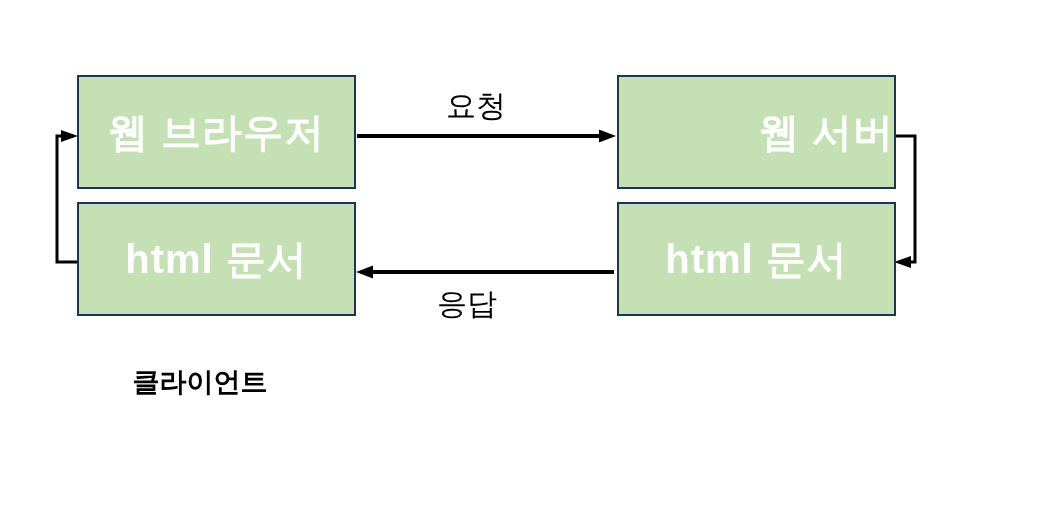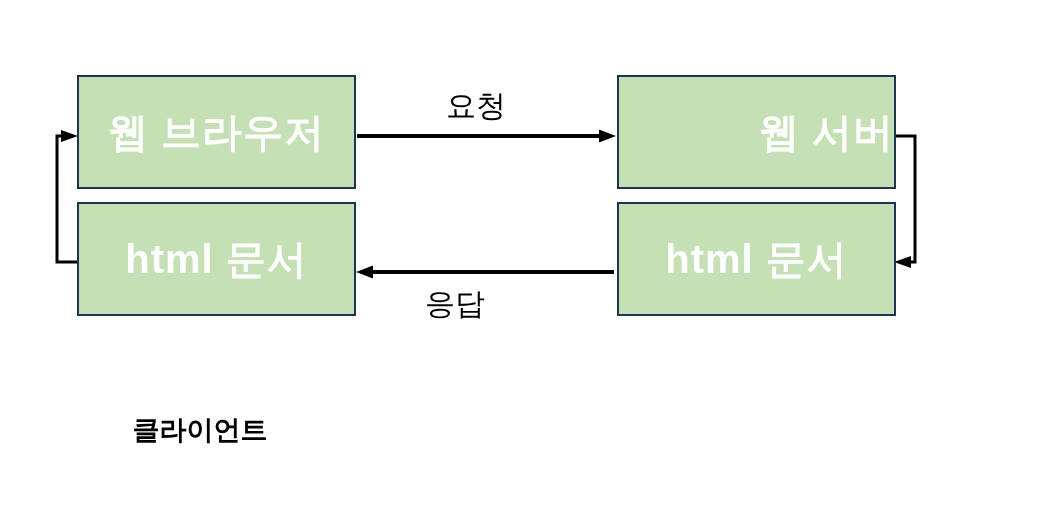--- a/index.html
+++ b/index.html
@@ -48,30 +48,29 @@
 
   .arrow-label {
     position: absolute;
     color: var(--label-text, #000000);
     font-size: 30px;
     font-weight: 400;
     white-space: nowrap;
     transform: translateX(-50%);
   }
   .request-label  { left: 476px; top: 76px; margin-top: 10px;  }
-  .response-label { left: 455px; top: 284px; }
+  .response-label { left: 467px; top: 284px; }
 
   .group-label {
     position: absolute;
     color: var(--label-text, #000000);
     font-size: 27px;
     font-weight: bold;
     text-align: center;
     white-space: nowrap;
-    margin-top: 48px;
   }
   .client-label { left: 60px;  top: 364px; width: 280px; }
   .server-label { left: 617px; top: 364px; width: 278px; }
 </style>
 </head>
 <body>
 
 <div class="canvas">
 
   <svg class="overlay" viewBox="0 0 1038 507" xmlns="http://www.w3.org/2000/svg">

